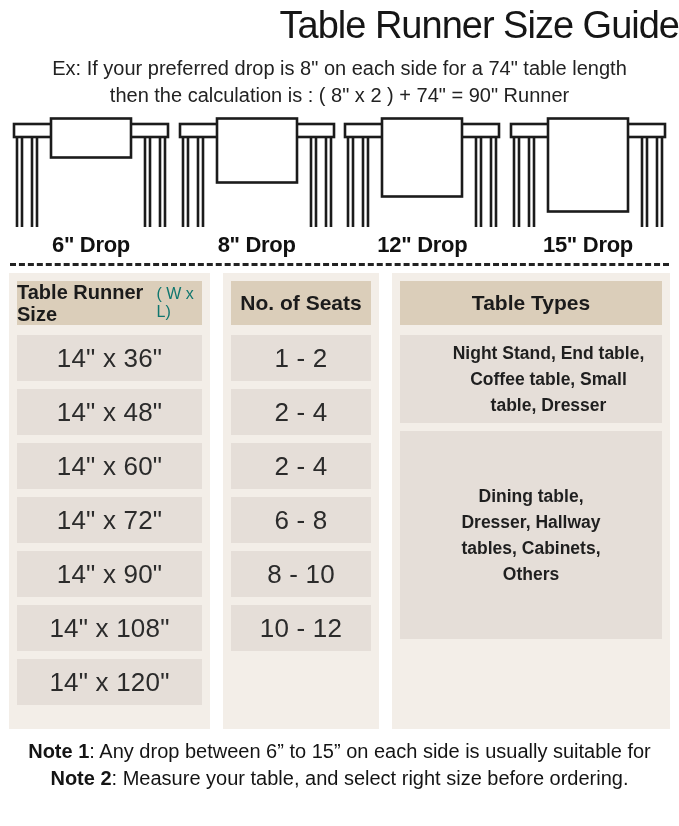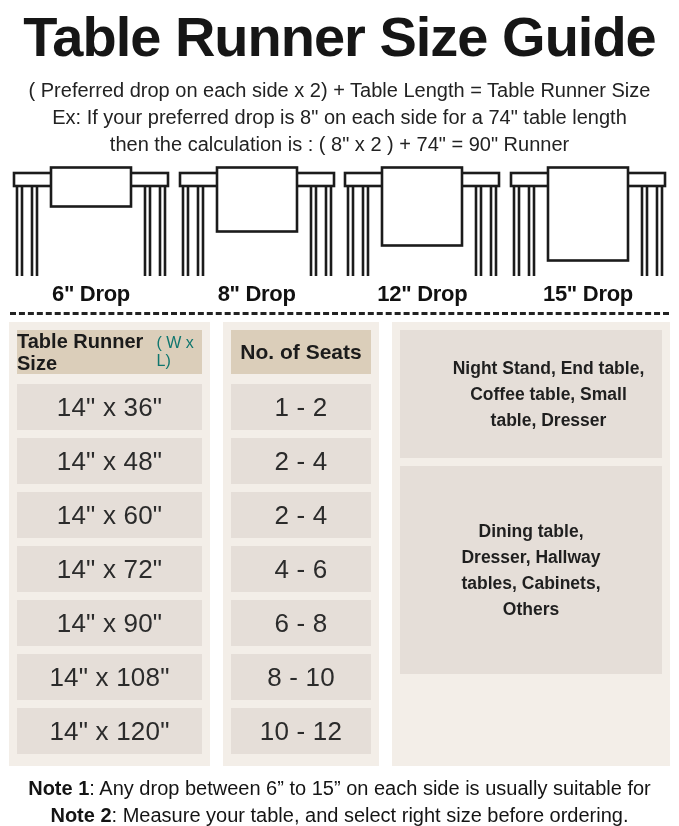--- a/index.html
+++ b/index.html
@@ -13,21 +13,21 @@
   html,body{background:#ffffff;}
   body{
     width:679px;height:826px;overflow:hidden;
     font-family:"Liberation Sans","DejaVu Sans",sans-serif;
     color:var(--ink);
   }
   .page{width:679px;height:826px;padding-top:2px;}
 
   
   .title{
-    text-align:center;font-size:56px;font-weight:700;letter-spacing:-1px;
+    text-align:right;font-size:38px;font-weight:400;letter-spacing:-1px;
     color:#161616;margin:2px 0 8px;
   }
   .sub{
     text-align:center;font-size:20px;color:#222;line-height:27px;
   }
 
   
   .figs{
     display:flex;justify-content:space-between;
     padding:0 10px;margin-top:8px;
@@ -55,41 +55,40 @@
     height:44px;background:var(--tan);margin-bottom:10px;
     display:flex;align-items:center;justify-content:center;
   }
   .ht{font-size:20px;font-weight:700;line-height:1.12;color:#1b1b1b;}
   .col2 .ht,.col3 .ht{font-size:21px;}
   .hs{font-size:16px;color:#0f766e;line-height:1.1;}
   .cell{
     background:var(--cell);height:46px;margin-bottom:8px;
     display:flex;align-items:center;justify-content:center;
   }
-  .panel .cell:last-child{margin-bottom:4px;}
+  .panel .cell:last-child{margin-bottom:16px;}
   .val{font-size:26px;font-weight:400;color:#2b2b2b;letter-spacing:0.2px;}
   .types{
     font-size:17.5px;font-weight:700;line-height:1.5;
     white-space:pre-line;text-align:center;color:#1f1f1f;
   }
-  .t-a{height:128px;padding-left:35px;}
+  .t-a{height:88px;padding-left:35px;}
   .t-b{height:46px;}
   .t-c{height:208px;}
 
   
   .notes{margin-top:9px;text-align:center;font-size:20px;line-height:27px;color:#141414;}
   .note-line b{font-weight:700;}
 </style>
 </head>
 <body>
 
 <div class="page">
 
   <h1 class="title">Table Runner Size Guide</h1>
-  <p class="sub">( Preferred drop on each side x 2) + Table Length = Table Runner Size</p>
   <p class="sub">Ex: If your preferred drop is 8" on each side for a 74" table length</p>
   <p class="sub">then the calculation is : ( 8" x 2 ) + 74" = 90" Runner</p>
 
   <div class="figs">
     <div class="fig">
       <svg width="160" height="112" viewBox="0 0 160 112">
         <g stroke="#1b1b1b" stroke-width="2.6" fill="none">
           <path d="M6 16 V110 M11 16 V110 M21 16 V110 M26 16 V110 M134 16 V110 M139 16 V110 M149 16 V110 M154 16 V110"></path>
           <rect x="3" y="7" width="154" height="13" fill="#ffffff"></rect>
           <rect x="40" y="1.5" width="80" height="39" fill="#ffffff"></rect>
@@ -168,34 +167,34 @@
       <div class="cell">
           <span class="val">1 - 2</span>
         </div>
       <div class="cell">
           <span class="val">2 - 4</span>
         </div>
       <div class="cell">
           <span class="val">2 - 4</span>
         </div>
       <div class="cell">
-          <span class="val">4 - 6</span>
-        </div>
-      <div class="cell">
           <span class="val">6 - 8</span>
         </div>
       <div class="cell">
           <span class="val">8 - 10</span>
         </div>
       <div class="cell">
           <span class="val">10 - 12</span>
         </div>
     </div>
 
     <div class="panel col3">
+      <div class="hcell">
+        <div class="ht">Table Types</div>
+      </div>
       <div class="cell types t-a">Night Stand, End table,
 Coffee table, Small
 table, Dresser</div>
       <div class="cell types t-c">Dining table,
 Dresser, Hallway
 tables, Cabinets,
 Others</div>
     </div>
 
   </div>

